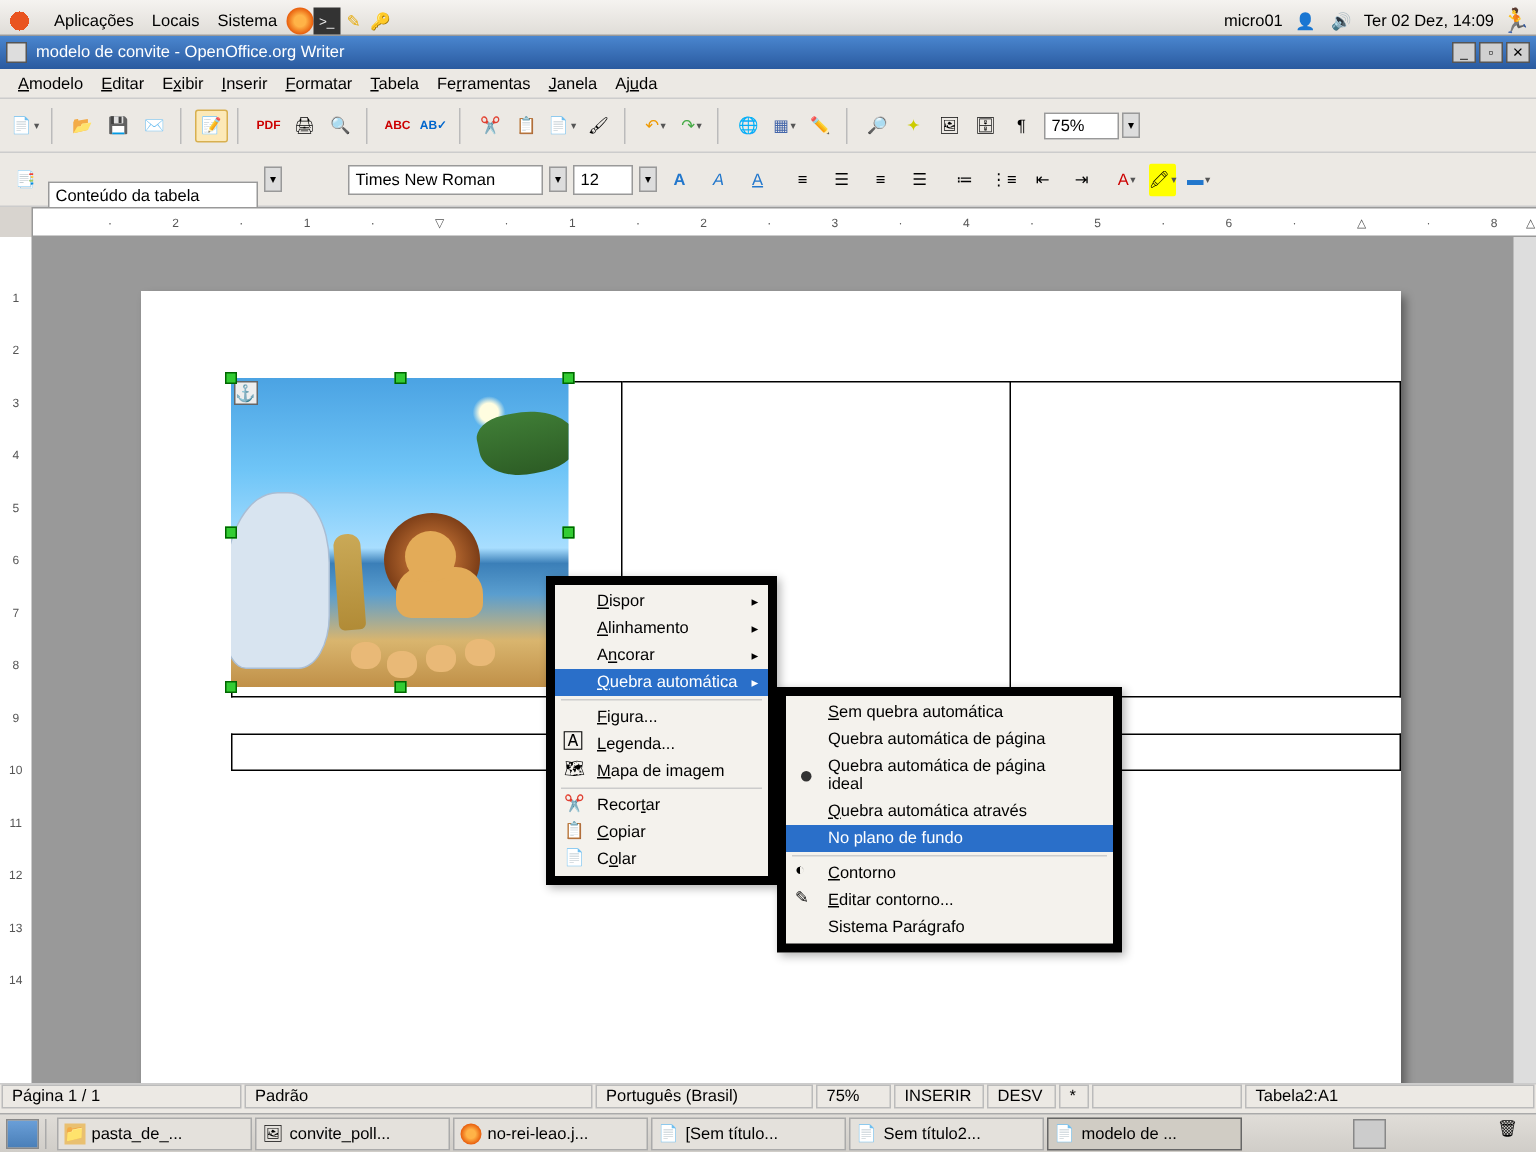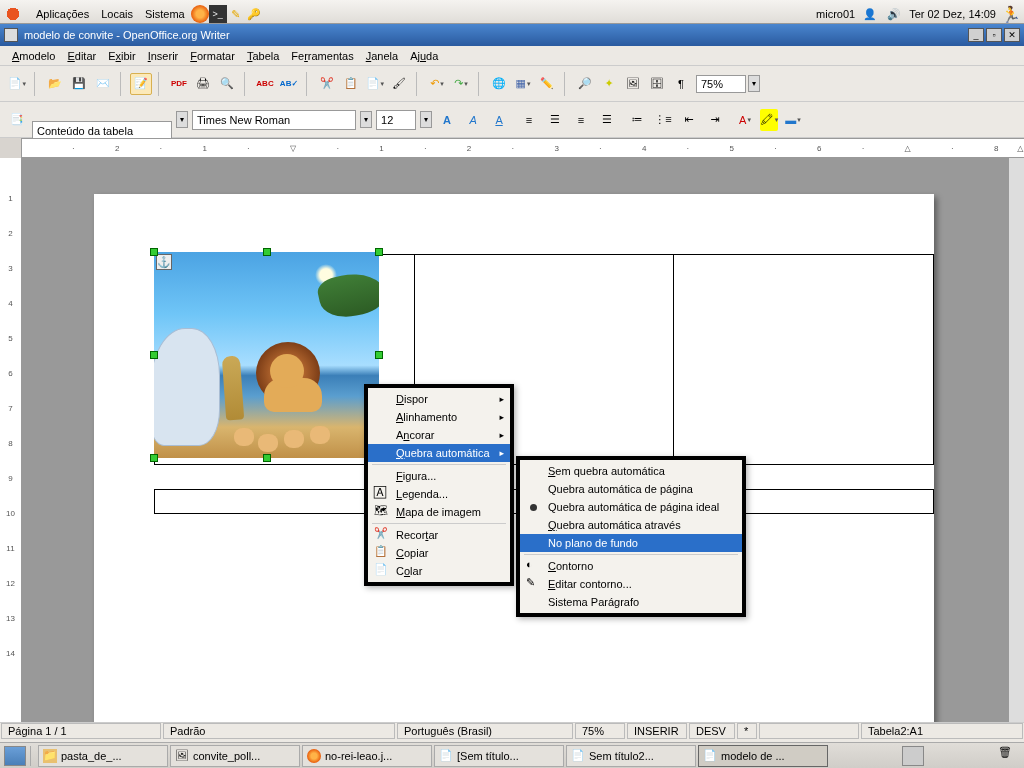--- a/index.html
+++ b/index.html
@@ -22,21 +22,21 @@
 
 .toolbar { height: 36px; background: #ece9e4; display: flex; align-items: center; padding: 2px 6px; gap: 2px; border-bottom: 1px solid #ccc; }
 .toolbar .sep { width: 4px; height: 24px; border-left: 1px solid #bbb; margin: 0 4px; }
 .tb-icon { width: 22px; height: 22px; display: flex; align-items: center; justify-content: center; cursor: pointer; border: 1px solid transparent; border-radius: 2px; }
 .tb-icon.dropdown::after { content: "▾"; font-size: 7px; margin-left: 1px; color: #555; }
 .zoom-combo { border: 1px solid #999; background: #fff; padding: 2px 4px; font-size: 11px; width: 50px; margin-left: 2px; }
 
 .format-toolbar { height: 36px; background: #ece9e4; display: flex; align-items: center; padding: 2px 6px; gap: 4px; border-bottom: 1px solid #ccc; }
 .combo { border: 1px solid #999; background: #fff; padding: 3px 4px; font-size: 11px; }
 .combo.style { width: 140px; margin-top: 23px; }
-.combo.font { width: 164px; }
+.combo.font { width: 130px; margin-left: 40px; }
 .combo.size { width: 40px; }
 .combo-arrow { border: 1px solid #999; background: #ddd; padding: 3px 3px; font-size: 8px; }
 
 .ruler-spacer { height: 20px; background: #e0ddd8; display: flex; }
 .ruler-corner { width: 22px; height: 20px; background: #d8d4cf; border-right: 1px solid #999; }
 .ruler-h { flex: 1; background: #fff; border-top: 1px solid #999; border-bottom: 1px solid #999; font-size: 8px; color: #555; display: flex; align-items: center; padding-left: 50px; letter-spacing: 19px; white-space: nowrap; overflow: hidden; }
 
 .document-area { height: 564px; display: flex; background: #999; }
 .ruler-v { width: 22px; background: #fff; border-right: 1px solid #999; display: flex; flex-direction: column; align-items: center; font-size: 8px; color: #555; padding-top: 36px; gap: 26px; }
 .doc-scroll { flex: 1; background: #999; position: relative; overflow: hidden; }
@@ -57,21 +57,21 @@
 .lion .body { position: absolute; left: 14px; top: 30px; width: 58px; height: 34px; background: #e3ab58; border-radius: 18px 18px 10px 10px; }
 .cub { position: absolute; width: 20px; height: 18px; background: #e9b977; border-radius: 45%; }
 .cub.c1 { left: 80px; bottom: 12px; }
 .cub.c2 { left: 104px; bottom: 6px; }
 .cub.c3 { left: 130px; bottom: 10px; }
 .cub.c4 { left: 156px; bottom: 14px; }
 .leaves { position: absolute; right: -6px; top: 22px; width: 66px; height: 42px; background: linear-gradient(#3f7d36,#2d5d25); border-radius: 30% 60% 40% 50%; transform: rotate(-12deg); }
 .anchor-icon { position: absolute; left: 2px; top: 2px; width: 16px; height: 16px; background: #eee; border: 1px solid #666; display: flex; align-items: center; justify-content: center; font-size: 11px; }
 .handle { position: absolute; width: 8px; height: 8px; background: #3c3; border: 1px solid #060; }
 
-.context-menu { position: absolute; background: #f4f2ed; border: 4px solid #000000; box-shadow: 2px 2px 6px rgba(0,0,0,0.3); padding: 2px 0; min-width: 150px; }
+.context-menu { position: absolute; background: #f4f2ed; border: 6px solid #000000; box-shadow: 2px 2px 6px rgba(0,0,0,0.3); padding: 2px 0; min-width: 150px; }
 .context-menu .item { padding: 3px 20px 3px 28px; display: flex; align-items: center; position: relative; cursor: pointer; }
 .context-menu .item.highlighted { background: #2a6fc9; color: #fff; }
 .context-menu .item .arrow { position: absolute; right: 6px; font-size: 9px; }
 .context-menu .item .micon { position: absolute; left: 6px; width: 16px; height: 16px; font-size: 11px; }
 .context-menu .sep { height: 1px; background: #ccc; margin: 2px 4px; }
 .submenu { left: 148px; top: 68px; min-width: 230px; }
 .radio-dot { position: absolute; left: 10px; width: 7px; height: 7px; background: #333; border-radius: 50%; }
 
 .statusbar { height: 20px; background: #ece9e4; border-top: 1px solid #ccc; display: flex; font-size: 11px; }
 .statusbar .cell { border: 1px solid #bbb; padding: 1px 6px; height: 16px; display: flex; align-items: center; margin: 0 1px; }
@@ -334,21 +334,21 @@
       </div>
 
     </div>
   </div>
   <div class="scrollbar-v"></div>
 </div>
 
 <div class="statusbar">
   <div class="cell" style="width:160px">Página 1 / 1</div>
   <div class="cell" style="width:232px">Padrão</div>
-  <div class="cell" style="width:176px">Português (Brasil)</div>
+  <div class="cell" style="width:145px">Português (Brasil)</div>
   <div class="cell" style="width:50px">75%</div>
   <div class="cell" style="width:60px">INSERIR</div>
   <div class="cell" style="width:46px">DESV</div>
   <div class="cell" style="width:20px">*</div>
   <div class="cell" style="width:100px"></div>
   <div class="cell" style="flex:1">Tabela2:A1</div>
 </div>
 
 <div class="taskbar">
   <div class="show-desktop"></div>

